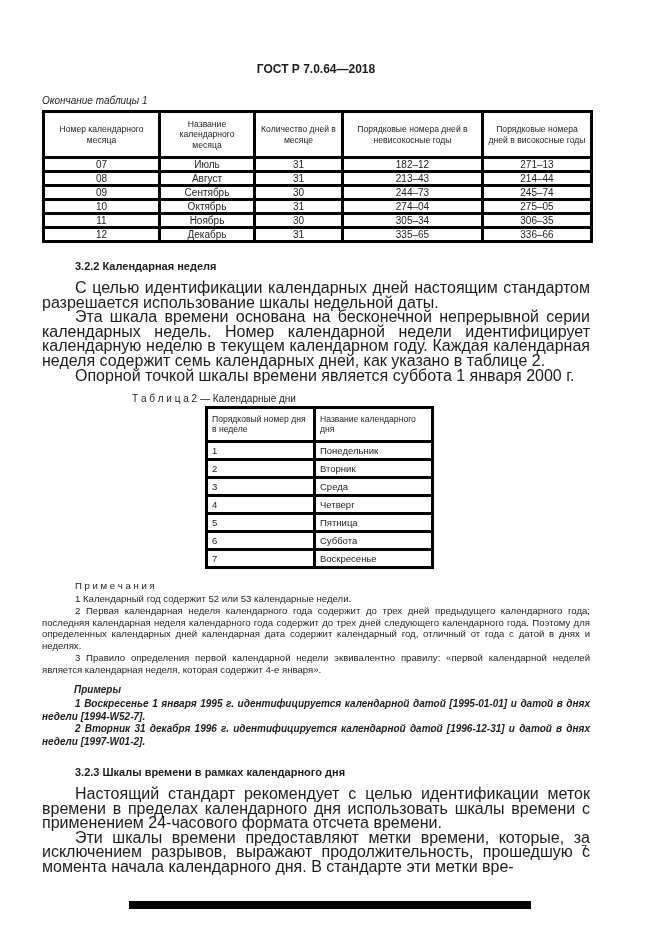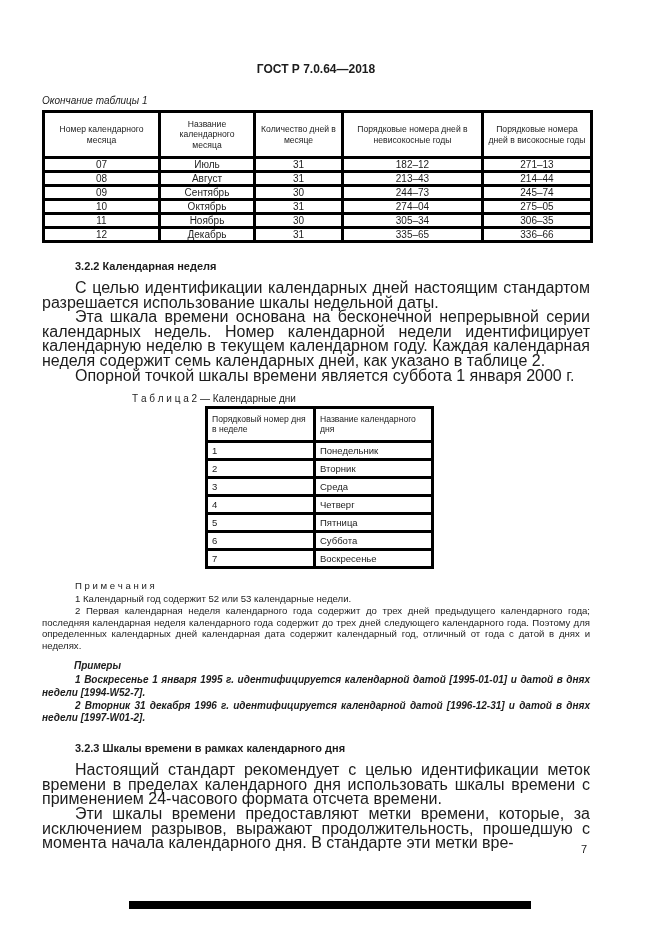--- a/index.html
+++ b/index.html
@@ -182,20 +182,21 @@
           <td>Воскресенье</td>
         </tr>
       </tbody>
   </table>
 
   <div class="notes">
     <div class="notes-heading">П р и м е ч а н и я</div>
     <div>
         <p class="note-p">1 Календарный год содержит 52 или 53 календарные недели.</p>
         <p class="note-p">2 Первая календарная неделя календарного года содержит до трех дней предыдущего календарного года; последняя календарная неделя календарного года содержит до трех дней следующего календарного года. Поэтому для определенных календарных дней календарная дата содержит календарный год, отличный от года с датой в днях и неделях.</p>
+        <p class="note-p">3 Правило определения первой календарной недели эквивалентно правилу: «первой календарной неделей является календарная неделя, которая содержит 4-е января».</p>
       </div>
   </div>
 
   <div class="examples">
     <div class="examples-heading">Примеры</div>
     <div>
         <p class="example-p">1 Воскресенье 1 января 1995 г. идентифицируется календарной датой [1995-01-01] и датой в днях недели [1994-W52-7].</p>
         <p class="example-p">2 Вторник 31 декабря 1996 г. идентифицируется календарной датой [1996-12-31] и датой в днях недели [1997-W01-2].</p>
       </div>
   </div>

